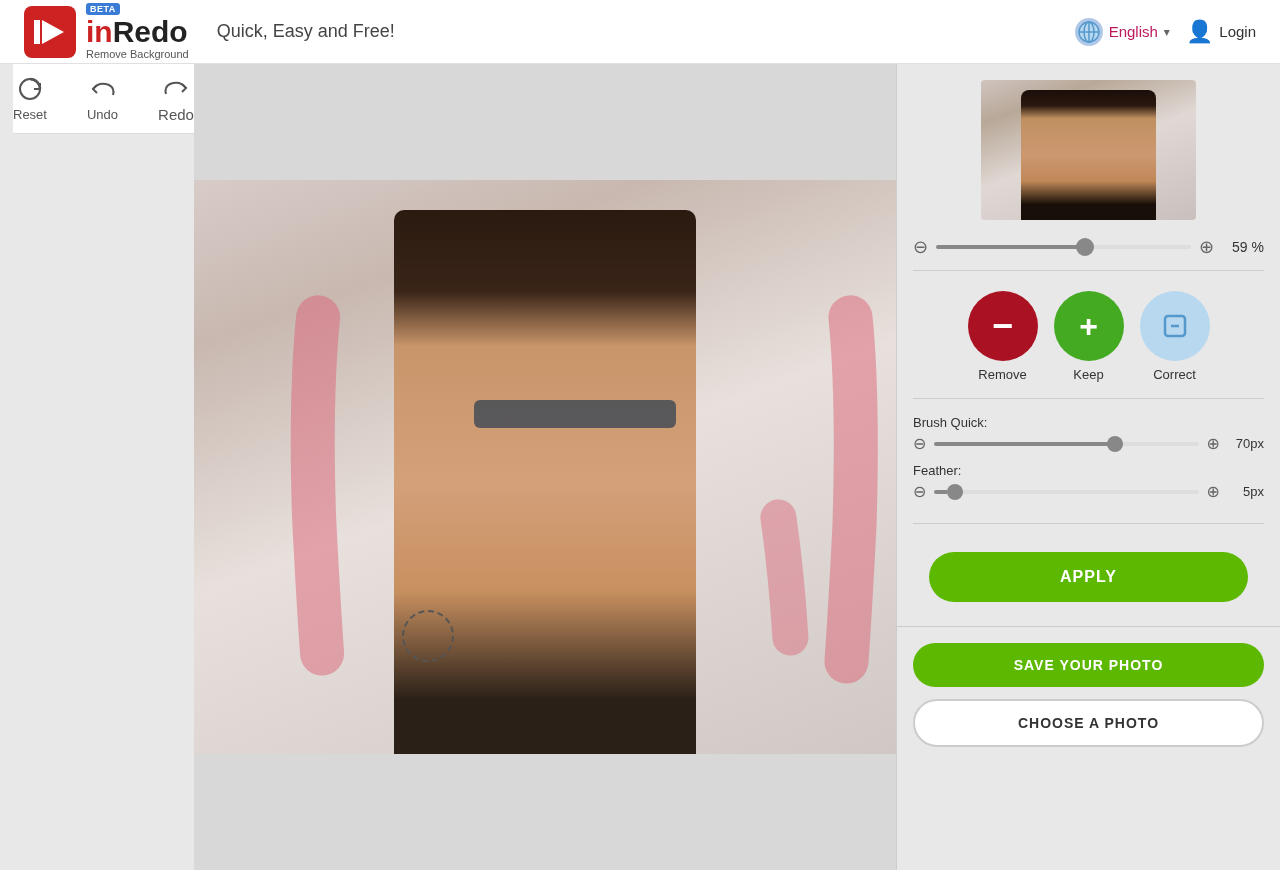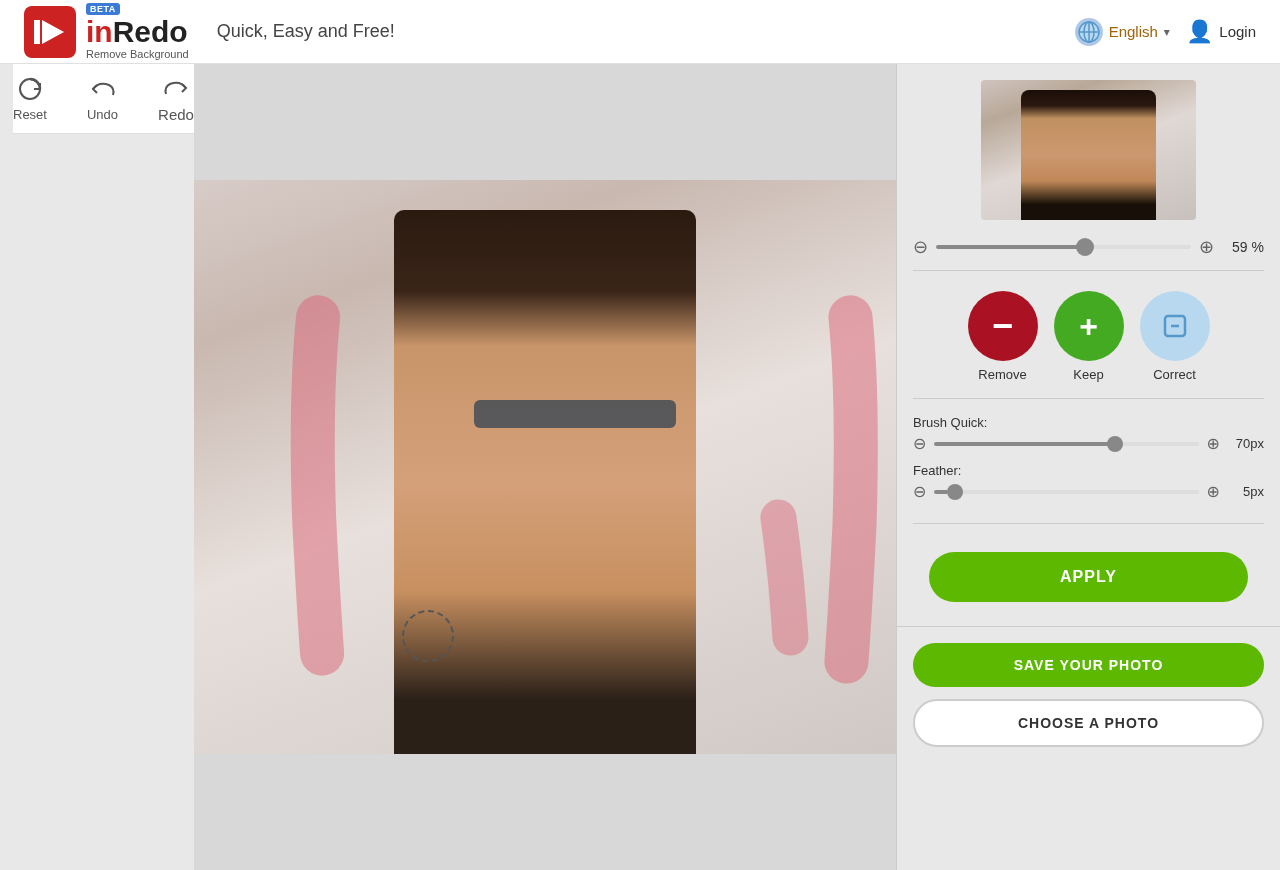--- a/index.html
+++ b/index.html
@@ -372,21 +372,21 @@
   <div id="header-right">
     <div id="lang-selector">
       <div id="lang-icon">
         <svg width="22" height="22" viewBox="0 0 22 22" fill="none">
           <circle cx="11" cy="11" r="10" stroke="#5599cc" stroke-width="1.5" fill="#b8d8f0"></circle>
           <ellipse cx="11" cy="11" rx="5" ry="10" stroke="#5599cc" stroke-width="1.5" fill="none"></ellipse>
           <line x1="1" y1="11" x2="21" y2="11" stroke="#5599cc" stroke-width="1.5"></line>
           <line x1="11" y1="1" x2="11" y2="21" stroke="#5599cc" stroke-width="1.5"></line>
         </svg>
       </div>
-      <span style="font-size:15px;color:#a16207;">English</span>
+      <span style="font-size:15px;color:#be185d;">English</span>
       <span style="font-size:12px;color:#666;">▾</span>
     </div>
     <div id="login-btn">
       <span style="font-size:22px;color:#888;">👤</span>
       <span style="font-size:15px;color:#333;">Login</span>
     </div>
   </div>
 </div>
 
 <div id="main">

